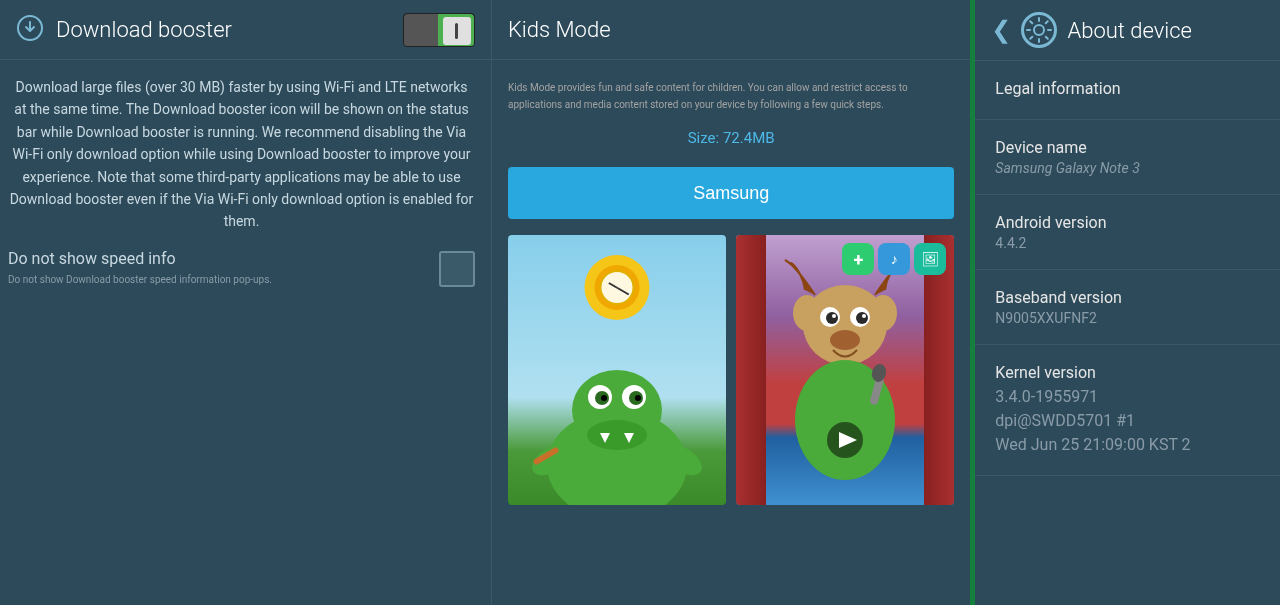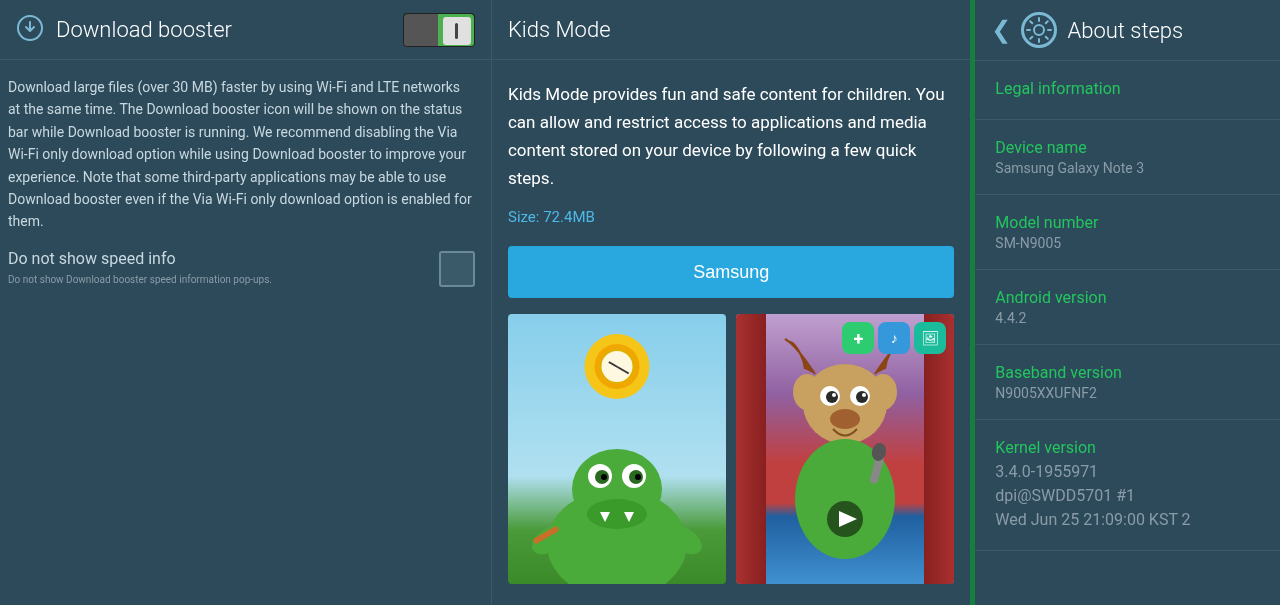--- a/index.html
+++ b/index.html
@@ -110,20 +110,21 @@
 
     .panel-body {
       padding: 16px 16px 16px 8px;
     }
 
     .panel-text {
       font-size: 14px;
       color: #c8d8e0;
       line-height: 1.6;
       margin-bottom: 16px;
+      text-align: center;
     }
 
     .checkbox-row {
       display: flex;
       align-items: flex-start;
       margin-top: 16px;
     }
 
     .checkbox-row-content {
       flex: 1;
@@ -161,30 +162,31 @@
 
     .panel-middle .panel-header {
       border-bottom: 1px solid #3a5a6a;
     }
 
     .kids-mode-body {
       padding: 20px 16px 16px;
     }
 
     .kids-mode-description {
-      font-size: 17px;
-      color: #ffffff;
+      font-size: 10px;
+      color: #a3a3a3;
       line-height: 1.65;
       margin-bottom: 16px;
     }
 
     .kids-mode-size {
       font-size: 15px;
       color: #4db8e8;
       margin-bottom: 20px;
+      text-align: center;
     }
 
     .install-button {
       width: 100%;
       height: 52px;
       background: #29a8e0;
       border: none;
       border-radius: 4px;
       color: #ffffff;
       font-size: 18px;
@@ -308,36 +310,37 @@
     }
 
     .settings-item {
       padding: 18px 20px;
       border-bottom: 1px solid #3a5a6a;
       cursor: pointer;
     }
 
     .settings-item-title {
       font-size: 16px;
-      color: #22c55e;
+      color: #e5e5e5;
       margin-bottom: 3px;
     }
 
     .settings-item-value {
       font-size: 14px;
       color: #8a9ba8;
     }
 
     .settings-item-value-clipped {
       font-size: 14px;
       color: #8a9ba8;
       white-space: nowrap;
       overflow: hidden;
       text-overflow: ellipsis;
       max-width: 240px;
+      font-style: italic;
     }
 
     
     .gear-svg {
       width: 30px;
       height: 30px;
     }
 
     
     .clock-face {
@@ -507,35 +510,31 @@
 
 <div class="panel panel-right">
   <div class="panel-header">
     <span class="back-arrow">❮</span>
     <div class="gear-icon-circle">
       <svg class="gear-svg" viewBox="0 0 30 30" fill="none">
         <circle cx="15" cy="15" r="5" stroke="#7ab8d4" stroke-width="2"></circle>
         <path d="M15 3v3M15 24v3M3 15h3M24 15h3M6.2 6.2l2.1 2.1M21.7 21.7l2.1 2.1M6.2 23.8l2.1-2.1M21.7 8.3l2.1-2.1" stroke="#7ab8d4" stroke-width="2" stroke-linecap="round"></path>
       </svg>
     </div>
-    <span class="panel-title">About steps</span>
+    <span class="panel-title">About device</span>
   </div>
   <div class="panel-right-body">
     <div class="settings-item">
       <div class="settings-item-title">Legal information</div>
     </div>
     <div class="settings-item">
       <div class="settings-item-title">Device name</div>
       <div class="settings-item-value-clipped" style="font-size:14px;color:#8a9ba8;">Samsung Galaxy Note 3</div>
     </div>
     <div class="settings-item">
-      <div class="settings-item-title">Model number</div>
-      <div class="settings-item-value">SM-N9005</div>
-    </div>
-    <div class="settings-item">
       <div class="settings-item-title">Android version</div>
       <div class="settings-item-value">4.4.2</div>
     </div>
     <div class="settings-item">
       <div class="settings-item-title">Baseband version</div>
       <div class="settings-item-value">N9005XXUFNF2</div>
     </div>
     <div class="settings-item">
       <div class="settings-item-title">Kernel version</div>
       <div class="settings-item-value" style="font-size:16px;color:#8a9ba8;line-height:1.5;">3.4.0-1955971<br>dpi@SWDD5701 #1<br>Wed Jun 25 21:09:00 KST 2</div>

